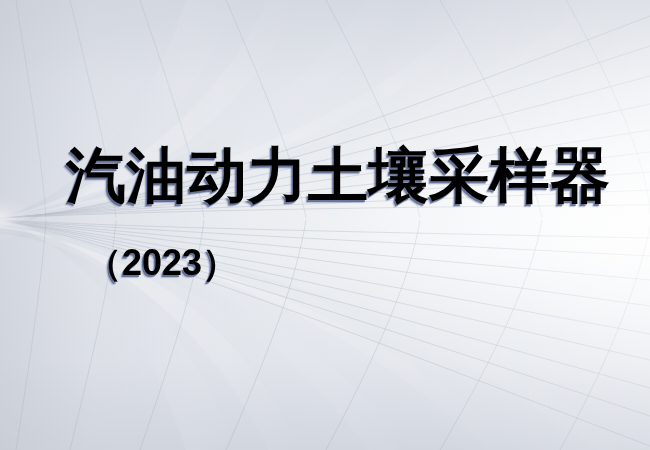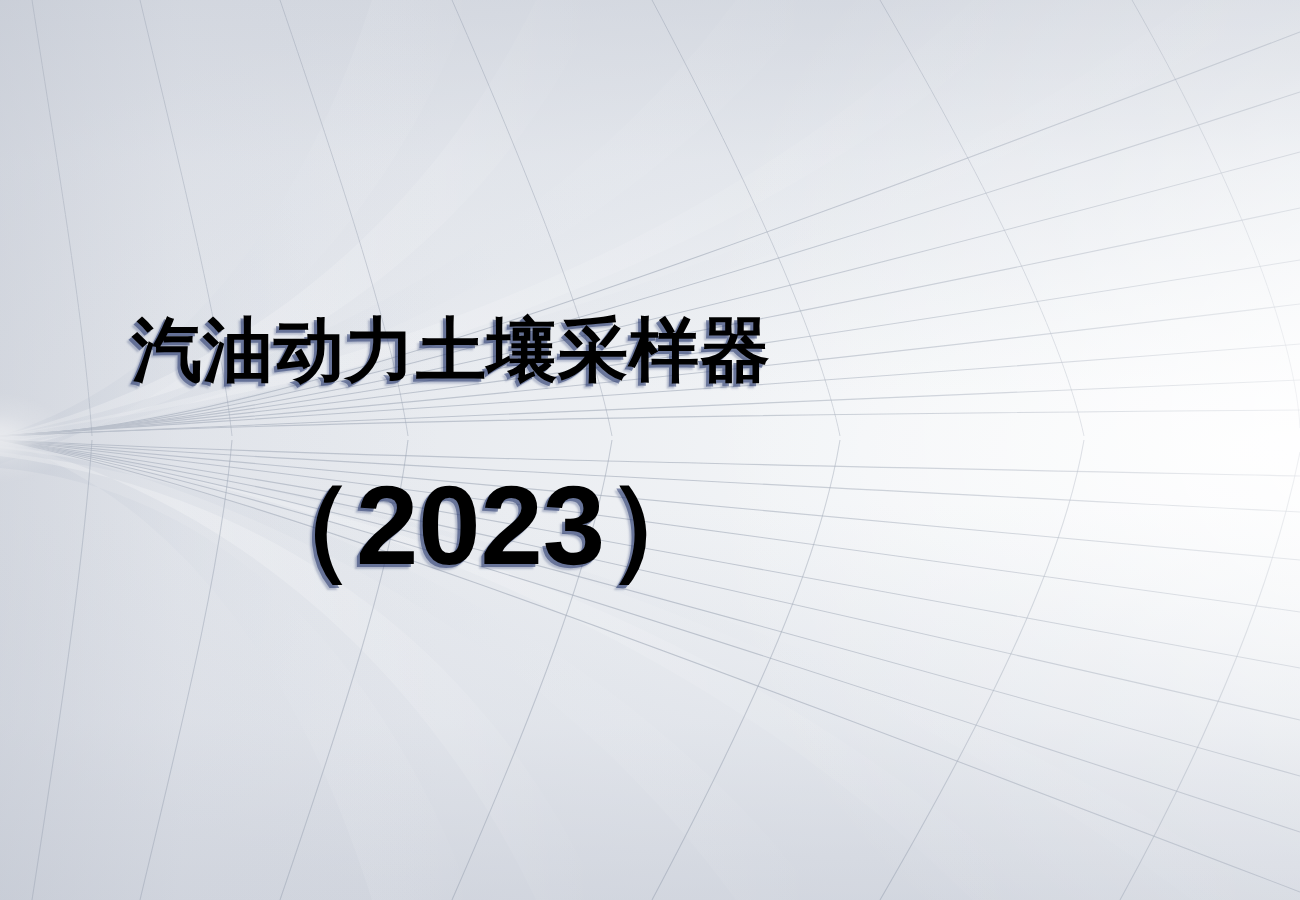--- a/index.html
+++ b/index.html
@@ -107,31 +107,30 @@
     white-space: nowrap;
     letter-spacing: 0.5px;
     text-shadow:
       -1.5px 1.5px 0 rgba(40,56,110,0.55),
       -2.5px 2.5px 1px rgba(60,75,125,0.30);
   }
 
   .title-main {
     left: 66px;
     top: 148px;
-    font-size: 35px;
+    font-size: 60px;
     line-height: 56px;
   }
 
   .title-year {
     left: 86px;
     top: 235px;
-    font-size: 56px;
+    font-size: 36px;
     line-height: 56px;
     letter-spacing: 0px;
-    margin-left: 36px;
   }
 </style>
 </head>
 <body>
 
 <div class="slide">
 
   <div class="bg-base"></div>
 
   <div class="bg-shade"></div>

